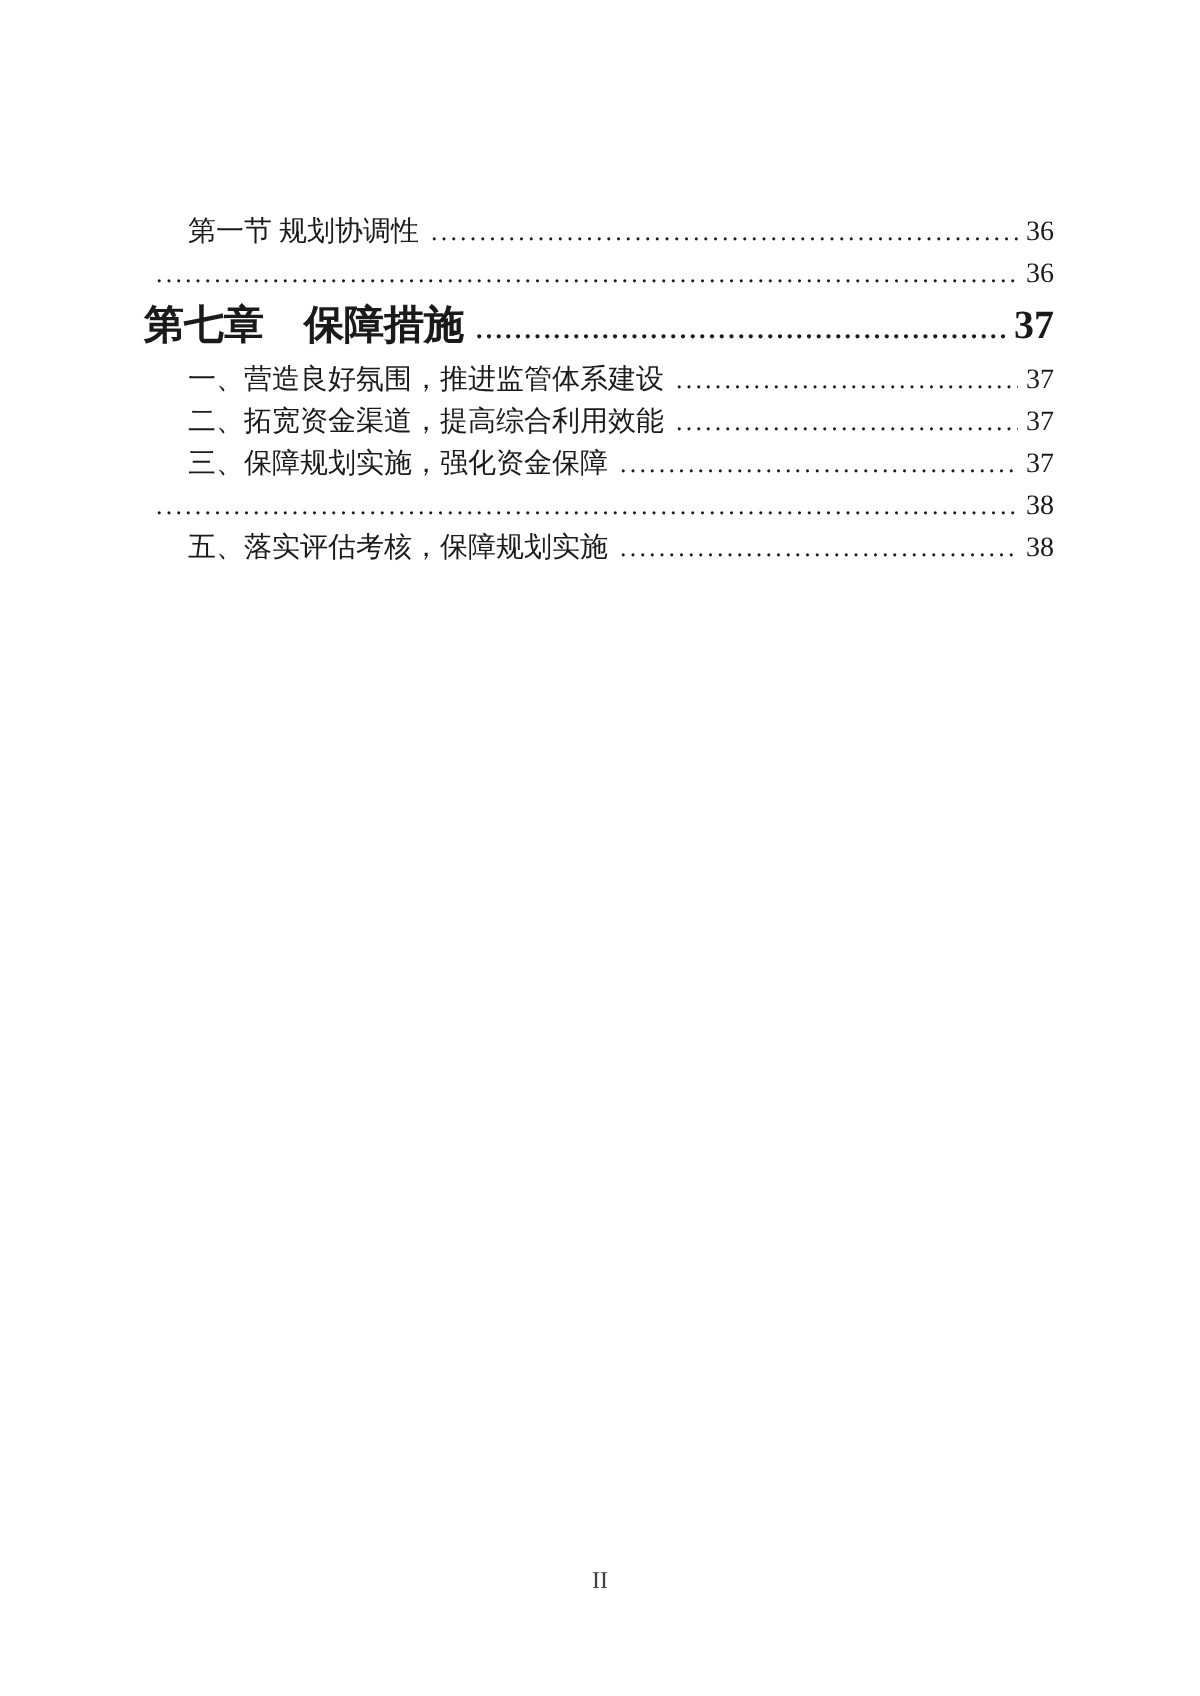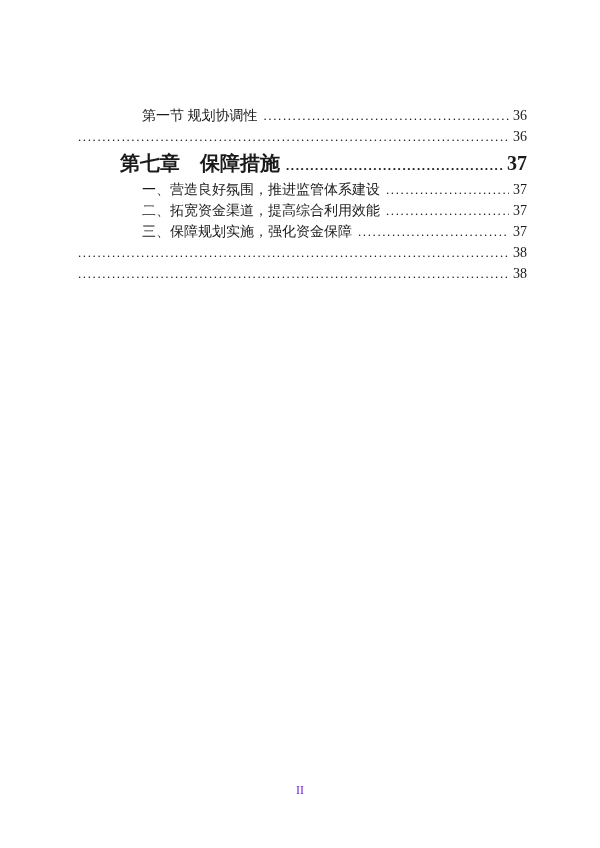--- a/index.html
+++ b/index.html
@@ -39,21 +39,20 @@
     padding-left: 22px;
   }
   .toc-row.level-chapter {
     height: 32px;
     line-height: 32px;
     font-size: 20px;
     font-weight: bold;
   }
   .toc-label {
     flex: 0 0 auto;
-    margin-left: 48px;
   }
   .leader {
     flex: 1 1 auto;
     overflow: hidden;
     white-space: nowrap;
     margin: 0 4px 0 6px;
     font-size: 13px;
     letter-spacing: 1.6px;
     min-width: 0;
   }
@@ -63,21 +62,21 @@
   .toc-page {
     flex: 0 0 auto;
   }
   .footer-pagenum {
     position: absolute;
     top: 783px;
     left: 0;
     width: 600px;
     text-align: center;
     font-size: 12px;
-    color: #6d28d9;
+    color: #404040;
   }
 </style>
 </head>
 <body>
 
 <div class="sheet">
 
   <div class="toc">
 
     <div class="toc-row level-section">
@@ -114,20 +113,21 @@
       <span class="leader"></span>
       <span class="toc-page">37</span>
     </div>
 
     <div class="toc-row level-item">
       <span class="leader"></span>
       <span class="toc-page">38</span>
     </div>
 
     <div class="toc-row level-item">
+      <span class="toc-label">五、落实评估考核，保障规划实施</span>
       <span class="leader"></span>
       <span class="toc-page">38</span>
     </div>
 
   </div>
 
   <div class="footer-pagenum">II</div>
 
 </div>
 

